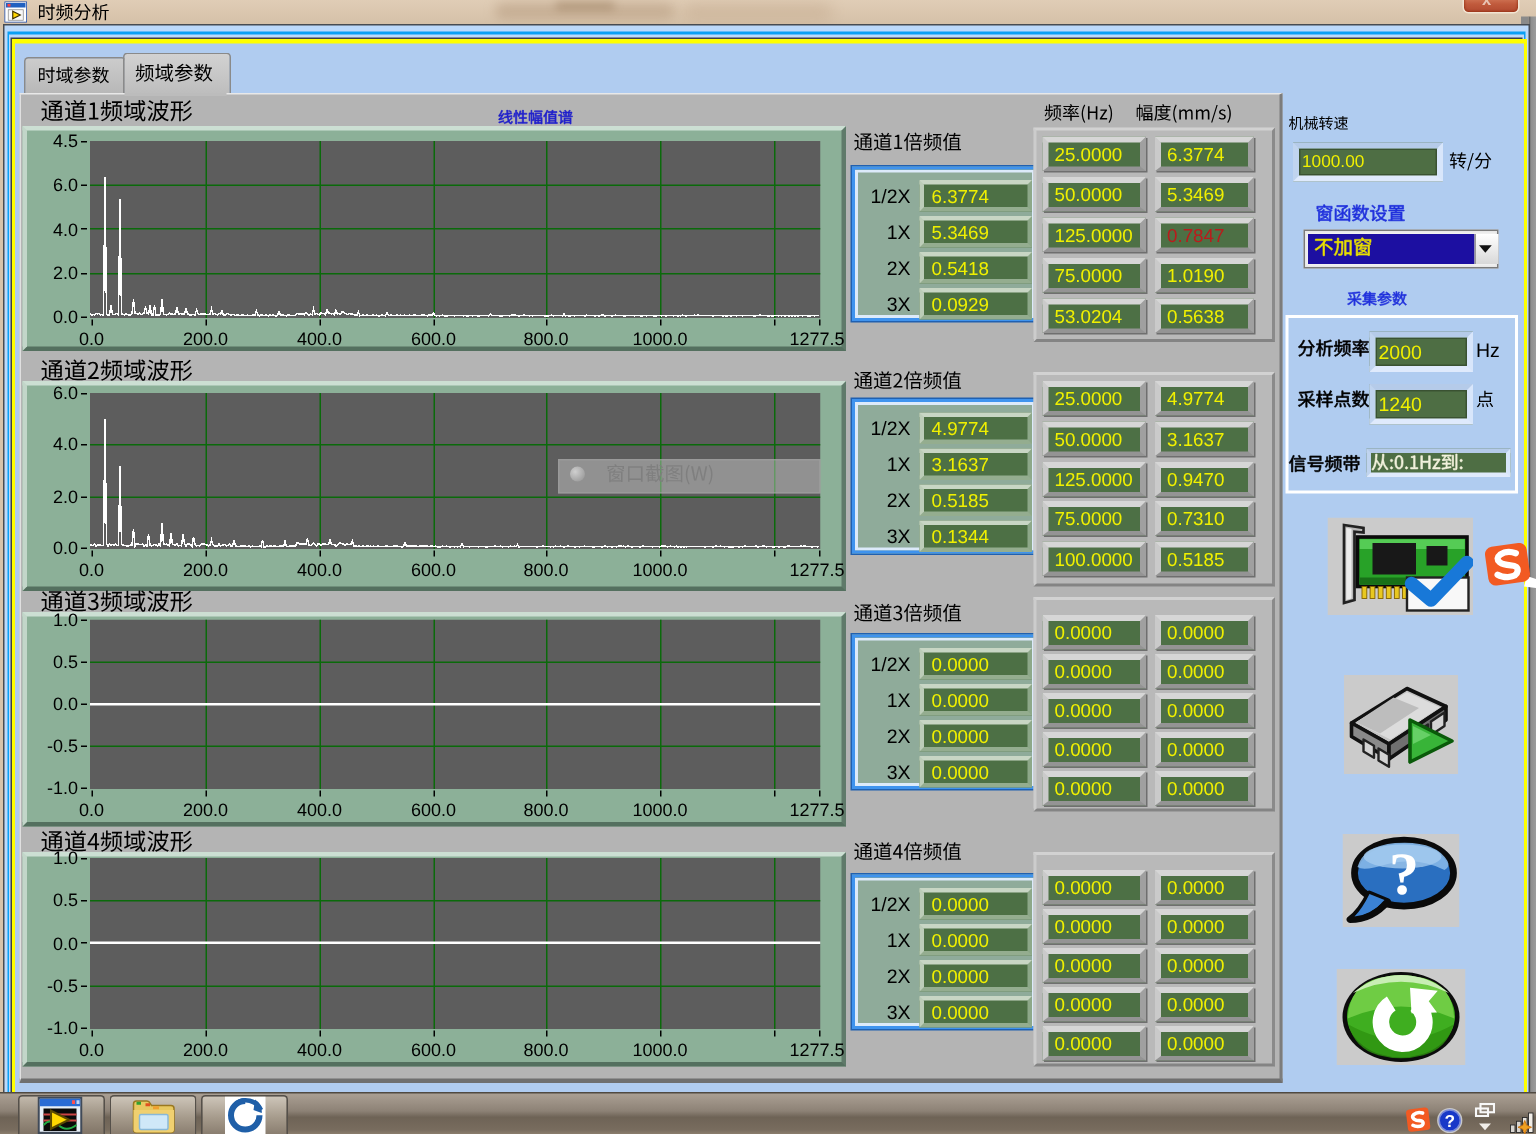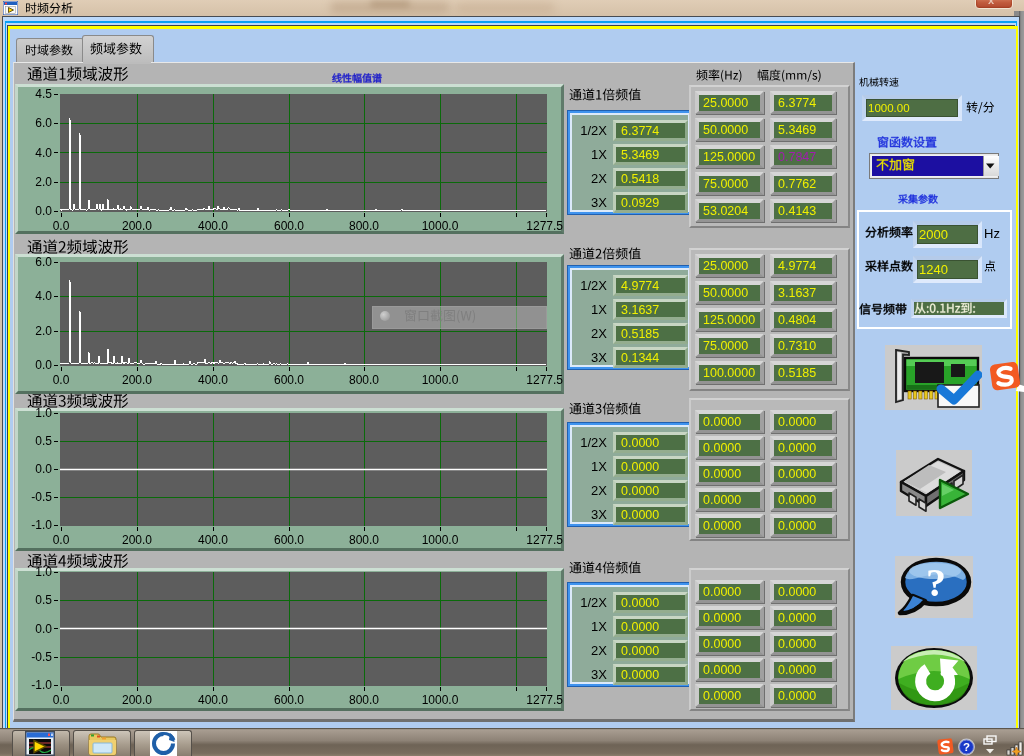--- a/index.html
+++ b/index.html
@@ -251,42 +251,42 @@
 <div class="t" style="left:703px;top:96px;font-size:12.5px;color:#f0f000;">25.0000</div>
 <div class="abs" style="left:770px;top:91px;width:66px;height:23px;background:#4d7045;border-top:4px solid #d6d6d6;border-left:4px solid #cacaca;border-right:4px solid #a0a0a0;border-bottom:3px solid #949494;box-sizing:border-box;box-shadow:1px 1px 0 #6f6f6f;"></div>
 <div class="t" style="left:778px;top:96px;font-size:12.5px;color:#f0f000;">6.3774</div>
 <div class="abs" style="left:695px;top:118px;width:69px;height:23px;background:#4d7045;border-top:4px solid #d6d6d6;border-left:4px solid #cacaca;border-right:4px solid #a0a0a0;border-bottom:3px solid #949494;box-sizing:border-box;box-shadow:1px 1px 0 #6f6f6f;"></div>
 <div class="t" style="left:703px;top:123px;font-size:12.5px;color:#f0f000;">50.0000</div>
 <div class="abs" style="left:770px;top:118px;width:66px;height:23px;background:#4d7045;border-top:4px solid #d6d6d6;border-left:4px solid #cacaca;border-right:4px solid #a0a0a0;border-bottom:3px solid #949494;box-sizing:border-box;box-shadow:1px 1px 0 #6f6f6f;"></div>
 <div class="t" style="left:778px;top:123px;font-size:12.5px;color:#f0f000;">5.3469</div>
 <div class="abs" style="left:695px;top:145px;width:69px;height:23px;background:#4d7045;border-top:4px solid #d6d6d6;border-left:4px solid #cacaca;border-right:4px solid #a0a0a0;border-bottom:3px solid #949494;box-sizing:border-box;box-shadow:1px 1px 0 #6f6f6f;"></div>
 <div class="t" style="left:703px;top:150px;font-size:12.5px;color:#f0f000;">125.0000</div>
 <div class="abs" style="left:770px;top:145px;width:66px;height:23px;background:#4d7045;border-top:4px solid #d6d6d6;border-left:4px solid #cacaca;border-right:4px solid #a0a0a0;border-bottom:3px solid #949494;box-sizing:border-box;box-shadow:1px 1px 0 #6f6f6f;"></div>
-<div class="t" style="left:778px;top:150px;font-size:12.5px;color:#a21caf;">0.7847</div>
+<div class="t" style="left:778px;top:150px;font-size:12.5px;color:#b91c1c;">0.7847</div>
 <div class="abs" style="left:695px;top:172px;width:69px;height:23px;background:#4d7045;border-top:4px solid #d6d6d6;border-left:4px solid #cacaca;border-right:4px solid #a0a0a0;border-bottom:3px solid #949494;box-sizing:border-box;box-shadow:1px 1px 0 #6f6f6f;"></div>
 <div class="t" style="left:703px;top:177px;font-size:12.5px;color:#f0f000;">75.0000</div>
 <div class="abs" style="left:770px;top:172px;width:66px;height:23px;background:#4d7045;border-top:4px solid #d6d6d6;border-left:4px solid #cacaca;border-right:4px solid #a0a0a0;border-bottom:3px solid #949494;box-sizing:border-box;box-shadow:1px 1px 0 #6f6f6f;"></div>
-<div class="t" style="left:778px;top:177px;font-size:12.5px;color:#f0f000;">0.7762</div>
+<div class="t" style="left:778px;top:177px;font-size:12.5px;color:#f0f000;">1.0190</div>
 <div class="abs" style="left:695px;top:199px;width:69px;height:23px;background:#4d7045;border-top:4px solid #d6d6d6;border-left:4px solid #cacaca;border-right:4px solid #a0a0a0;border-bottom:3px solid #949494;box-sizing:border-box;box-shadow:1px 1px 0 #6f6f6f;"></div>
 <div class="t" style="left:703px;top:204px;font-size:12.5px;color:#f0f000;">53.0204</div>
 <div class="abs" style="left:770px;top:199px;width:66px;height:23px;background:#4d7045;border-top:4px solid #d6d6d6;border-left:4px solid #cacaca;border-right:4px solid #a0a0a0;border-bottom:3px solid #949494;box-sizing:border-box;box-shadow:1px 1px 0 #6f6f6f;"></div>
-<div class="t" style="left:778px;top:204px;font-size:12.5px;color:#f0f000;">0.4143</div>
+<div class="t" style="left:778px;top:204px;font-size:12.5px;color:#f0f000;">0.5638</div>
 <div class="abs" style="left:689px;top:248px;width:161px;height:143px;background:#b9b9b9;border-top:2px solid #d2d2d2;border-left:2px solid #cccccc;border-right:2px solid #8a8a8a;border-bottom:2px solid #848484;box-sizing:border-box;"></div>
 <div class="abs" style="left:695px;top:254px;width:69px;height:23px;background:#4d7045;border-top:4px solid #d6d6d6;border-left:4px solid #cacaca;border-right:4px solid #a0a0a0;border-bottom:3px solid #949494;box-sizing:border-box;box-shadow:1px 1px 0 #6f6f6f;"></div>
 <div class="t" style="left:703px;top:259px;font-size:12.5px;color:#f0f000;">25.0000</div>
 <div class="abs" style="left:770px;top:254px;width:66px;height:23px;background:#4d7045;border-top:4px solid #d6d6d6;border-left:4px solid #cacaca;border-right:4px solid #a0a0a0;border-bottom:3px solid #949494;box-sizing:border-box;box-shadow:1px 1px 0 #6f6f6f;"></div>
 <div class="t" style="left:778px;top:259px;font-size:12.5px;color:#f0f000;">4.9774</div>
 <div class="abs" style="left:695px;top:281px;width:69px;height:23px;background:#4d7045;border-top:4px solid #d6d6d6;border-left:4px solid #cacaca;border-right:4px solid #a0a0a0;border-bottom:3px solid #949494;box-sizing:border-box;box-shadow:1px 1px 0 #6f6f6f;"></div>
 <div class="t" style="left:703px;top:286px;font-size:12.5px;color:#f0f000;">50.0000</div>
 <div class="abs" style="left:770px;top:281px;width:66px;height:23px;background:#4d7045;border-top:4px solid #d6d6d6;border-left:4px solid #cacaca;border-right:4px solid #a0a0a0;border-bottom:3px solid #949494;box-sizing:border-box;box-shadow:1px 1px 0 #6f6f6f;"></div>
 <div class="t" style="left:778px;top:286px;font-size:12.5px;color:#f0f000;">3.1637</div>
 <div class="abs" style="left:695px;top:308px;width:69px;height:23px;background:#4d7045;border-top:4px solid #d6d6d6;border-left:4px solid #cacaca;border-right:4px solid #a0a0a0;border-bottom:3px solid #949494;box-sizing:border-box;box-shadow:1px 1px 0 #6f6f6f;"></div>
 <div class="t" style="left:703px;top:313px;font-size:12.5px;color:#f0f000;">125.0000</div>
 <div class="abs" style="left:770px;top:308px;width:66px;height:23px;background:#4d7045;border-top:4px solid #d6d6d6;border-left:4px solid #cacaca;border-right:4px solid #a0a0a0;border-bottom:3px solid #949494;box-sizing:border-box;box-shadow:1px 1px 0 #6f6f6f;"></div>
-<div class="t" style="left:778px;top:313px;font-size:12.5px;color:#f0f000;">0.4804</div>
+<div class="t" style="left:778px;top:313px;font-size:12.5px;color:#f0f000;">0.9470</div>
 <div class="abs" style="left:695px;top:334px;width:69px;height:23px;background:#4d7045;border-top:4px solid #d6d6d6;border-left:4px solid #cacaca;border-right:4px solid #a0a0a0;border-bottom:3px solid #949494;box-sizing:border-box;box-shadow:1px 1px 0 #6f6f6f;"></div>
 <div class="t" style="left:703px;top:339px;font-size:12.5px;color:#f0f000;">75.0000</div>
 <div class="abs" style="left:770px;top:334px;width:66px;height:23px;background:#4d7045;border-top:4px solid #d6d6d6;border-left:4px solid #cacaca;border-right:4px solid #a0a0a0;border-bottom:3px solid #949494;box-sizing:border-box;box-shadow:1px 1px 0 #6f6f6f;"></div>
 <div class="t" style="left:778px;top:339px;font-size:12.5px;color:#f0f000;">0.7310</div>
 <div class="abs" style="left:695px;top:361px;width:69px;height:23px;background:#4d7045;border-top:4px solid #d6d6d6;border-left:4px solid #cacaca;border-right:4px solid #a0a0a0;border-bottom:3px solid #949494;box-sizing:border-box;box-shadow:1px 1px 0 #6f6f6f;"></div>
 <div class="t" style="left:703px;top:366px;font-size:12.5px;color:#f0f000;">100.0000</div>
 <div class="abs" style="left:770px;top:361px;width:66px;height:23px;background:#4d7045;border-top:4px solid #d6d6d6;border-left:4px solid #cacaca;border-right:4px solid #a0a0a0;border-bottom:3px solid #949494;box-sizing:border-box;box-shadow:1px 1px 0 #6f6f6f;"></div>
 <div class="t" style="left:778px;top:366px;font-size:12.5px;color:#f0f000;">0.5185</div>
 <div class="abs" style="left:689px;top:398px;width:161px;height:143px;background:#b9b9b9;border-top:2px solid #d2d2d2;border-left:2px solid #cccccc;border-right:2px solid #8a8a8a;border-bottom:2px solid #848484;box-sizing:border-box;"></div>
 <div class="abs" style="left:695px;top:410px;width:69px;height:23px;background:#4d7045;border-top:4px solid #d6d6d6;border-left:4px solid #cacaca;border-right:4px solid #a0a0a0;border-bottom:3px solid #949494;box-sizing:border-box;box-shadow:1px 1px 0 #6f6f6f;"></div>

